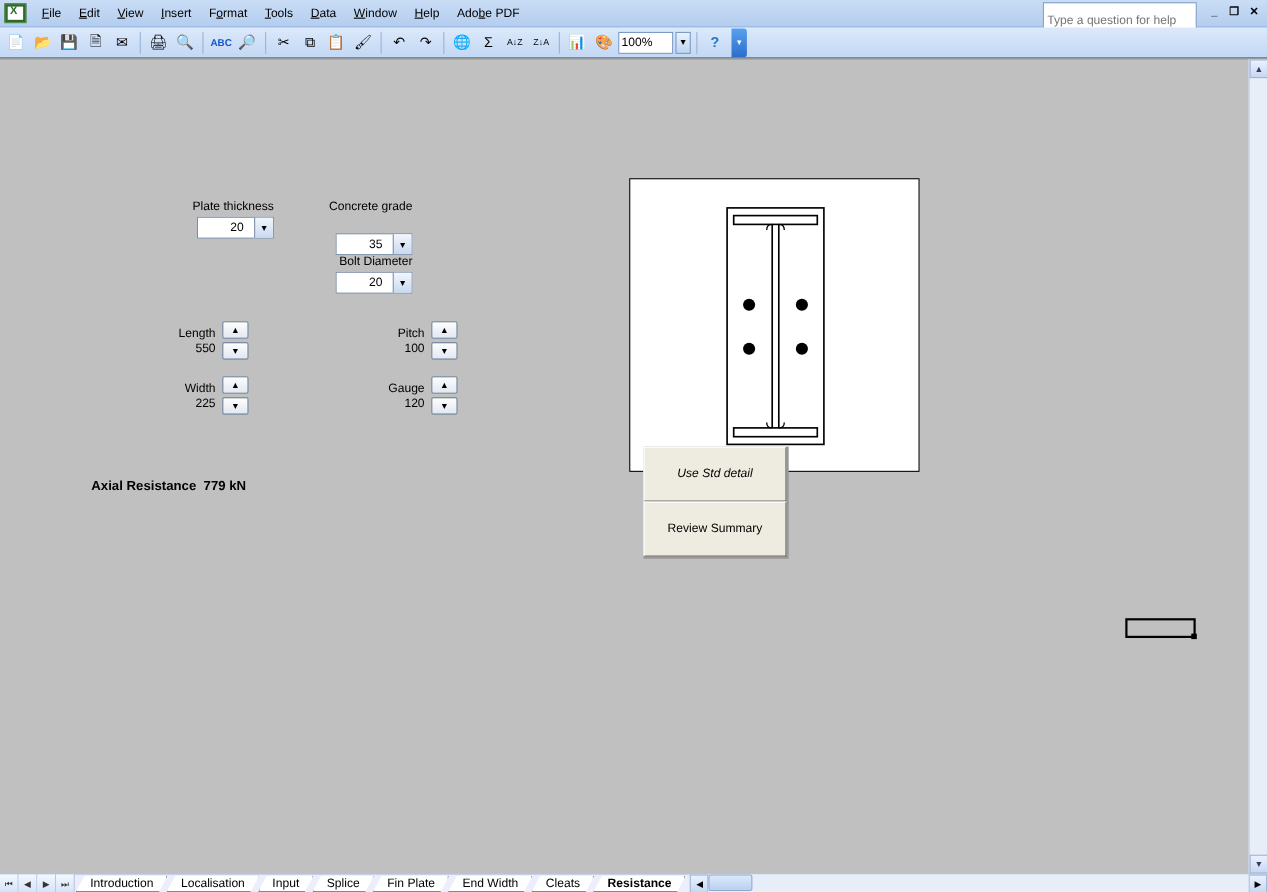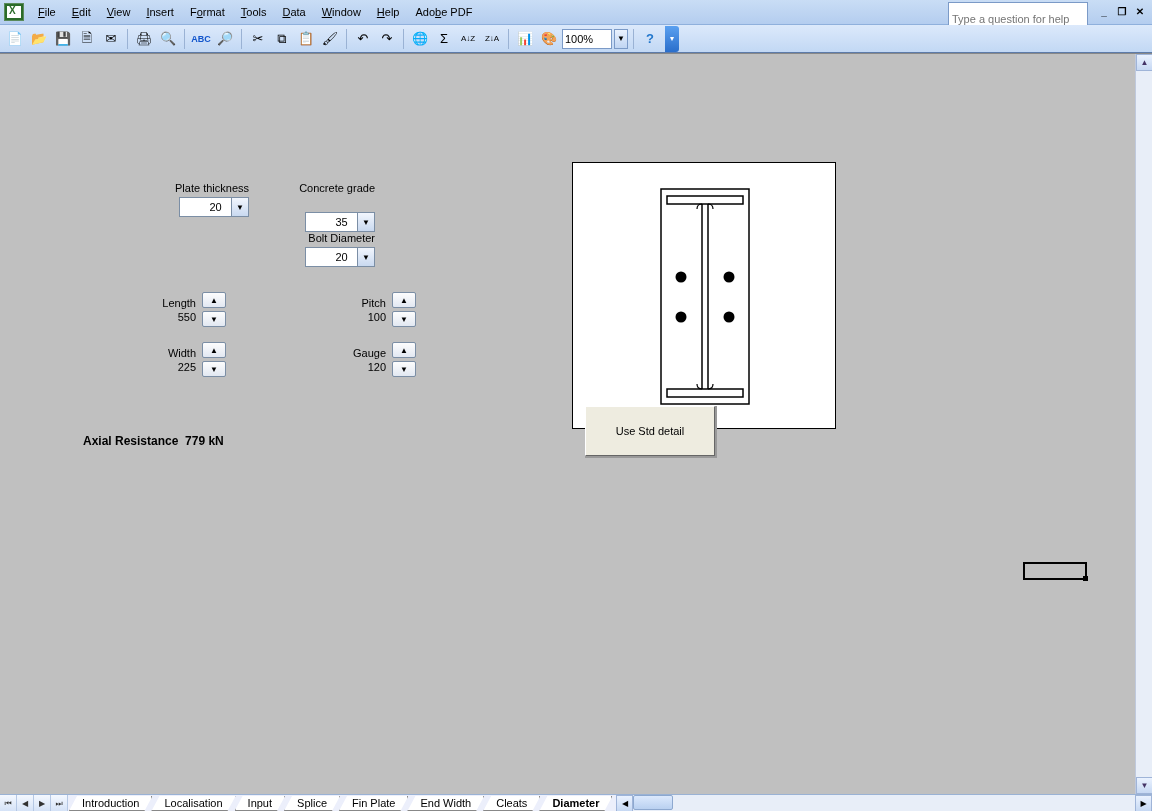--- a/index.html
+++ b/index.html
@@ -411,22 +411,25 @@
         <path d="M129 226 Q124 226 124 221" fill="none" stroke="#000" stroke-width="1.2"></path>
         <path d="M135 226 Q140 226 140 221" fill="none" stroke="#000" stroke-width="1.2"></path>
 
         <circle cx="108" cy="114" r="5.5" fill="#000"></circle>
         <circle cx="156" cy="114" r="5.5" fill="#000"></circle>
         <circle cx="108" cy="154" r="5.5" fill="#000"></circle>
         <circle cx="156" cy="154" r="5.5" fill="#000"></circle>
       </svg>
     </div>
 
-    <div class="big-btn" style="left:585px; top:352px;">
+    <div class="big-btn" style="left:585px; top:352px;font-style:italic;">
       <span>Use Std detail</span>
+    </div>
+    <div class="big-btn" style="left:585px; top:402px;">
+      <span>Review Summary</span>
     </div>
 
     <div class="cursor-box" style="left:1023px; top:508px;"></div>
   </div>
 
   <div class="vscroll">
     <div class="arrow top">▲</div>
     <div class="arrow bot">▼</div>
   </div>
 </div>
@@ -439,21 +442,21 @@
     <div class="nav-btn">⏭</div>
   </div>
   <div class="tabs">
     <div class="tab">Introduction</div>
     <div class="tab">Localisation</div>
     <div class="tab">Input</div>
     <div class="tab">Splice</div>
     <div class="tab">Fin Plate</div>
     <div class="tab">End Width</div>
     <div class="tab">Cleats</div>
-    <div class="tab active">Diameter</div>
+    <div class="tab active">Resistance</div>
   </div>
   <div class="hscroll">
     <div class="harrow">◀</div>
     <div class="track">
       <div class="thumb"></div>
     </div>
     <div class="harrow">▶</div>
   </div>
 </div>
 

